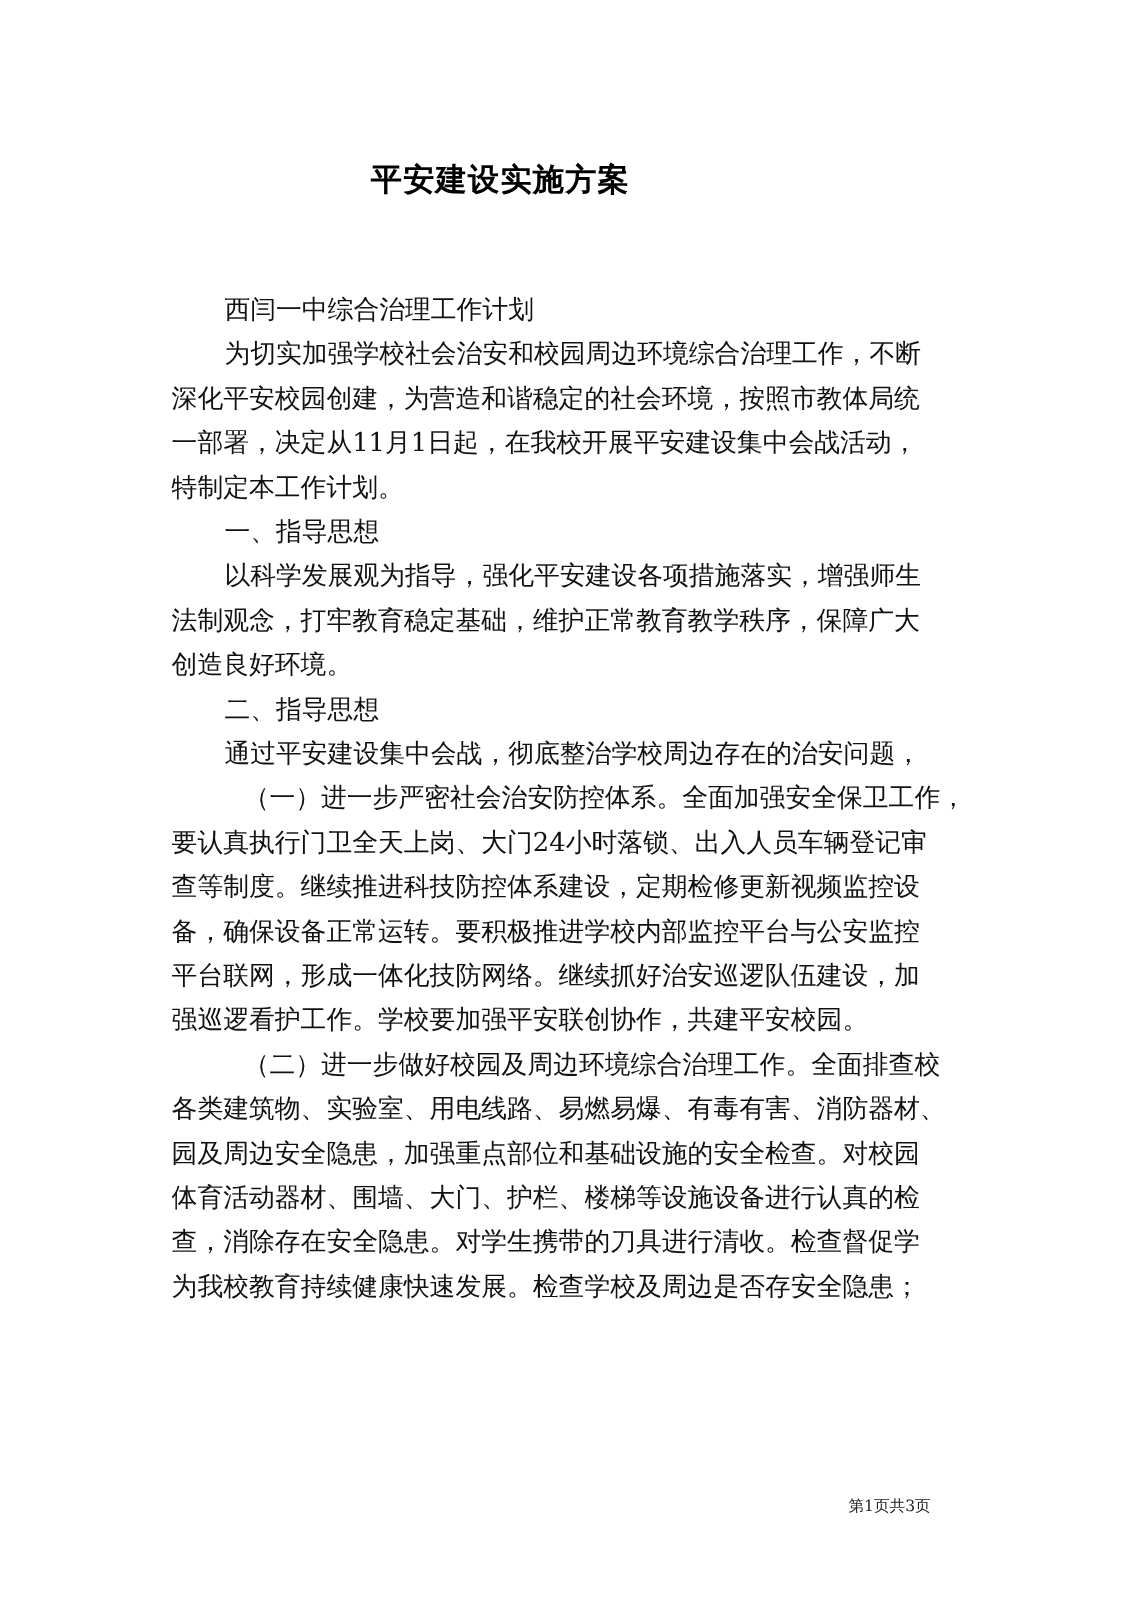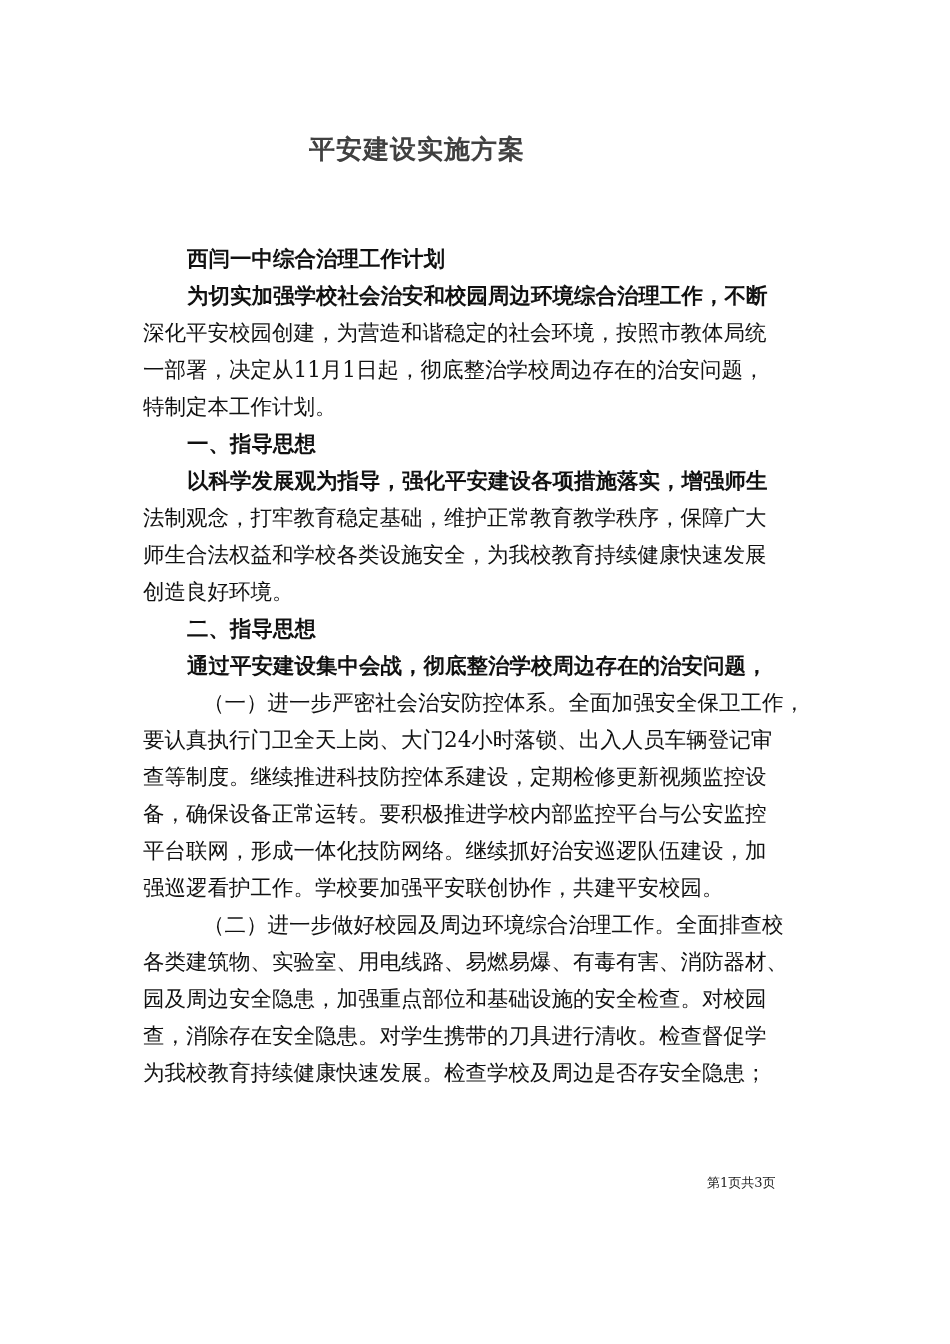--- a/index.html
+++ b/index.html
@@ -1,49 +1,49 @@
 <!DOCTYPE html>
 <html><head>
 <meta charset="utf-8">
 <style>
   html, body { margin: 0; padding: 0; background: #ffffff; }
   body { width: 950px; height: 1344px; position: relative; overflow: hidden;
          font-family: "DejaVu Serif", "Liberation Serif", serif; color: #111; }
   .title { position: absolute; top: 132px; left: 0; width: 834px; text-align: center;
-           font-size: 26px; font-weight: bold; color: #404040; letter-spacing: 1px; }
+           font-size: 26px; font-weight: bold; color: #000000; letter-spacing: 1px; }
   .body { position: absolute; top: 240px; left: 143px; width: 680px; }
   .line { font-size: 21.5px; line-height: 37px; height: 37px; white-space: nowrap; }
-  .indent { padding-left: 44px; font-weight: bold; }
+  .indent { padding-left: 44px; }
   .indent2 { padding-left: 60px; }
-  .footer { position: absolute; top: 1174px; left: 707px; font-size: 13px; color: #222; }
+  .footer { position: absolute; top: 1246px; left: 707px; font-size: 13px; color: #222; }
 </style>
 </head>
 <body>
 
 <div class="title">平安建设实施方案</div>
 
 <div class="body">
   <div class="line indent">西闫一中综合治理工作计划</div>
   <div class="line indent">为切实加强学校社会治安和校园周边环境综合治理工作，不断</div>
   <div class="line">深化平安校园创建，为营造和谐稳定的社会环境，按照市教体局统</div>
-  <div class="line">一部署，决定从11月1日起，彻底整治学校周边存在的治安问题，</div>
+  <div class="line">一部署，决定从11月1日起，在我校开展平安建设集中会战活动，</div>
   <div class="line">特制定本工作计划。</div>
   <div class="line indent">一、指导思想</div>
   <div class="line indent">以科学发展观为指导，强化平安建设各项措施落实，增强师生</div>
   <div class="line">法制观念，打牢教育稳定基础，维护正常教育教学秩序，保障广大</div>
-  <div class="line">师生合法权益和学校各类设施安全，为我校教育持续健康快速发展</div>
   <div class="line">创造良好环境。</div>
   <div class="line indent">二、指导思想</div>
   <div class="line indent">通过平安建设集中会战，彻底整治学校周边存在的治安问题，</div>
   <div class="line indent2">（一）进一步严密社会治安防控体系。全面加强安全保卫工作，</div>
   <div class="line">要认真执行门卫全天上岗、大门24小时落锁、出入人员车辆登记审</div>
   <div class="line">查等制度。继续推进科技防控体系建设，定期检修更新视频监控设</div>
   <div class="line">备，确保设备正常运转。要积极推进学校内部监控平台与公安监控</div>
   <div class="line">平台联网，形成一体化技防网络。继续抓好治安巡逻队伍建设，加</div>
   <div class="line">强巡逻看护工作。学校要加强平安联创协作，共建平安校园。</div>
   <div class="line indent2">（二）进一步做好校园及周边环境综合治理工作。全面排查校</div>
   <div class="line">各类建筑物、实验室、用电线路、易燃易爆、有毒有害、消防器材、</div>
   <div class="line">园及周边安全隐患，加强重点部位和基础设施的安全检查。对校园</div>
+  <div class="line">体育活动器材、围墙、大门、护栏、楼梯等设施设备进行认真的检</div>
   <div class="line">查，消除存在安全隐患。对学生携带的刀具进行清收。检查督促学</div>
   <div class="line">为我校教育持续健康快速发展。检查学校及周边是否存安全隐患；</div>
 </div>
 
 <div class="footer">第1页共3页</div>
 
 </body></html>

